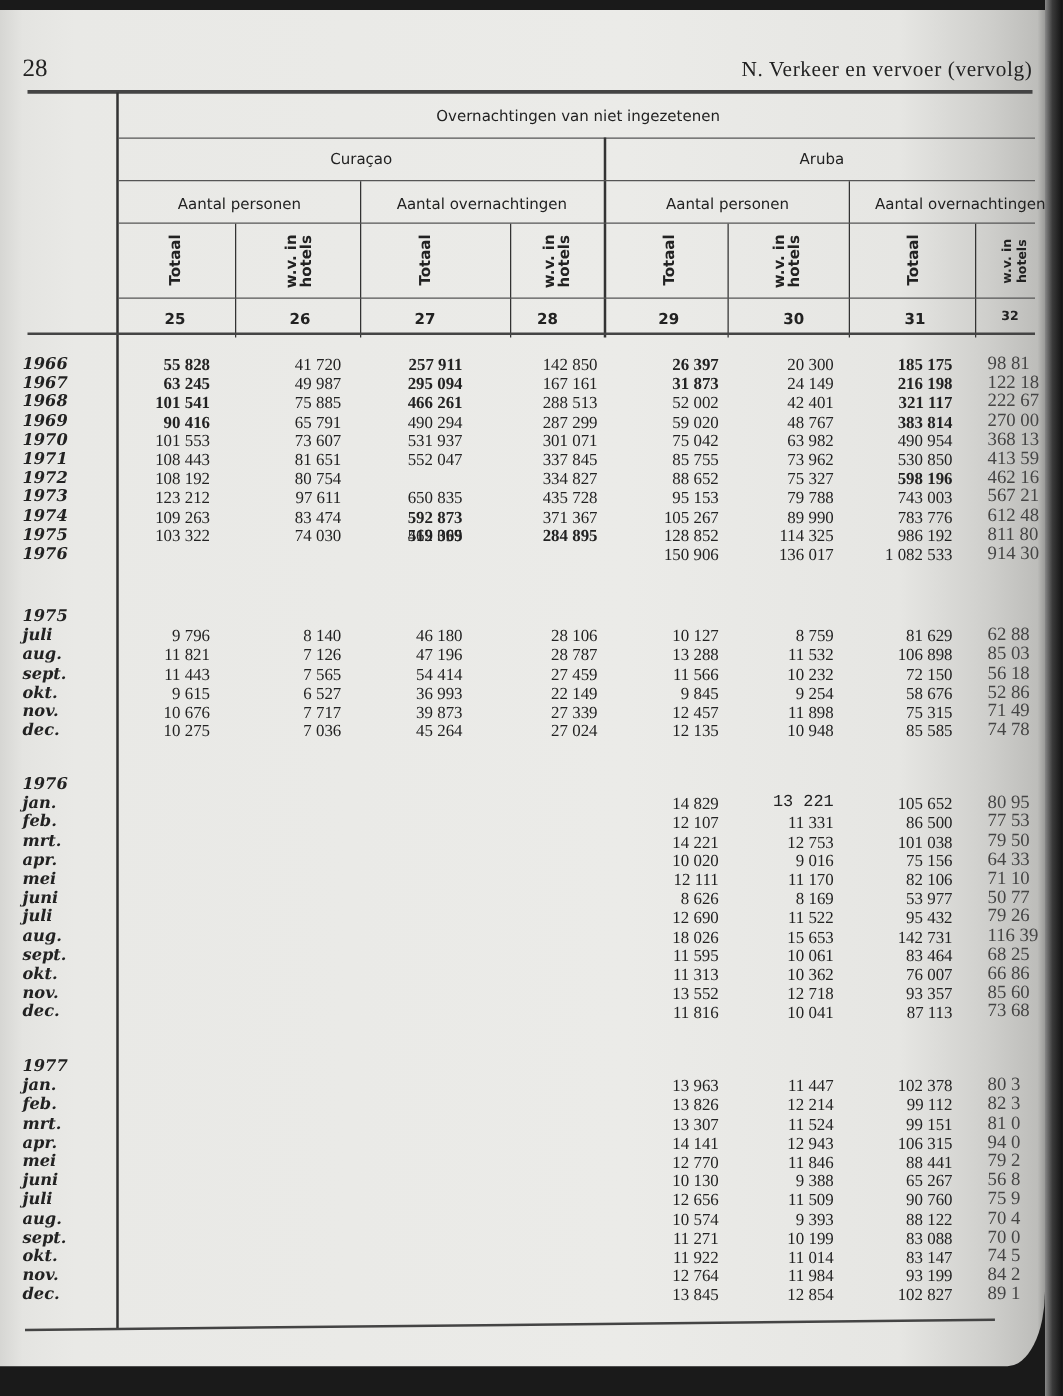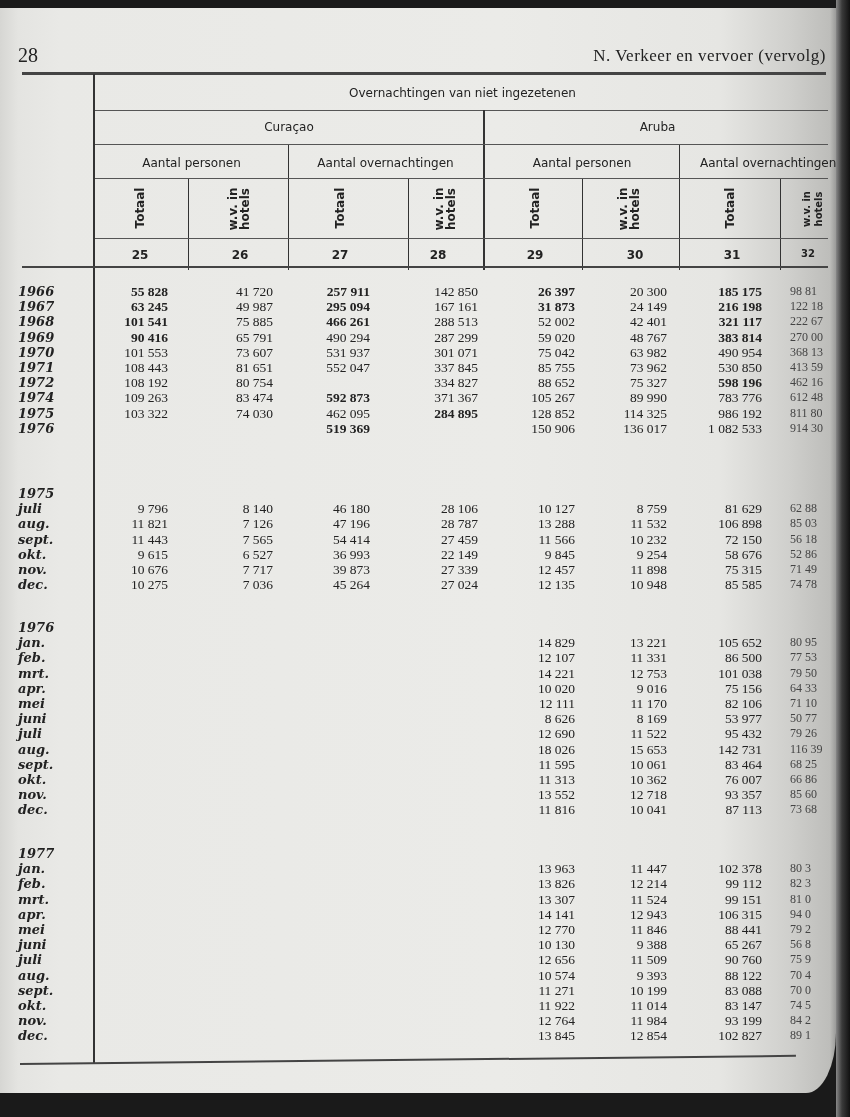--- a/index.html
+++ b/index.html
@@ -45,21 +45,21 @@
   .lbl {
     position:absolute; left:18px; font-style:italic; font-weight:bold;
     font-size:13px; color:#222; font-family:"DejaVu Serif", serif;
     line-height:15px;
   }
   .num {
     position:absolute; text-align:right; font-size:13.5px; color:#222;
     line-height:15px; font-family:"Liberation Serif", serif; white-space:nowrap;
   }
   .num.b { font-weight:bold; }
-  .num.clip { font-size:12px; color:#444; }
+  .num.clip { font-size:15px; color:#444; }
 </style>
 </head>
 <body>
 
 <div class="page">
   <div class="page-num">28</div>
   <div class="running-head">N.  Verkeer en vervoer (vervolg)</div>
   <div class="rule-top"></div>
 
   <div class="vline" style="left:93px;top:66px;height:990px;"></div>
@@ -174,20 +174,31 @@
         <span class="num" style="left:78px;width:90px;">108 192</span>
         <span class="num" style="left:183px;width:90px;">80 754</span>
         <span class="num b" style="left:280px;width:90px;margin-top:46px;">519 369</span>
         <span class="num" style="left:388px;width:90px;">334 827</span>
         <span class="num" style="left:485px;width:90px;">88 652</span>
         <span class="num" style="left:577px;width:90px;">75 327</span>
         <span class="num b" style="left:672px;width:90px;">598 196</span>
         <span class="num clip" style="left:790px;width:40px;text-align:left;">462 16</span>
       </div>
       <div class="row">
+        <span class="lbl">1973</span>
+        <span class="num" style="left:78px;width:90px;">123 212</span>
+        <span class="num" style="left:183px;width:90px;">97 611</span>
+        <span class="num" style="left:280px;width:90px;">650 835</span>
+        <span class="num" style="left:388px;width:90px;">435 728</span>
+        <span class="num" style="left:485px;width:90px;">95 153</span>
+        <span class="num" style="left:577px;width:90px;">79 788</span>
+        <span class="num" style="left:672px;width:90px;">743 003</span>
+        <span class="num clip" style="left:790px;width:40px;text-align:left;">567 21</span>
+      </div>
+      <div class="row">
         <span class="lbl">1974</span>
         <span class="num" style="left:78px;width:90px;">109 263</span>
         <span class="num" style="left:183px;width:90px;">83 474</span>
         <span class="num b" style="left:280px;width:90px;">592 873</span>
         <span class="num" style="left:388px;width:90px;">371 367</span>
         <span class="num" style="left:485px;width:90px;">105 267</span>
         <span class="num" style="left:577px;width:90px;">89 990</span>
         <span class="num" style="left:672px;width:90px;">783 776</span>
         <span class="num clip" style="left:790px;width:40px;text-align:left;">612 48</span>
       </div>
@@ -281,21 +292,21 @@
         <span class="num clip" style="left:790px;width:40px;text-align:left;">74 78</span>
       </div>
     </div>
   <div class="block" id="blk-1976" style="top:612px;">
       <div class="row">
         <span class="lbl">1976</span>
       </div>
       <div class="row">
         <span class="lbl">jan.</span>
         <span class="num" style="left:485px;width:90px;">14 829</span>
-        <span class="num" style="left:577px;width:90px;">13 221</span>
+        <span class="num" style="left:577px;width:90px;font-family:Liberation Mono, monospace;">13 221</span>
         <span class="num" style="left:672px;width:90px;">105 652</span>
         <span class="num clip" style="left:790px;width:40px;text-align:left;">80 95</span>
       </div>
       <div class="row">
         <span class="lbl">feb.</span>
         <span class="num" style="left:485px;width:90px;">12 107</span>
         <span class="num" style="left:577px;width:90px;">11 331</span>
         <span class="num" style="left:672px;width:90px;">86 500</span>
         <span class="num clip" style="left:790px;width:40px;text-align:left;">77 53</span>
       </div>

